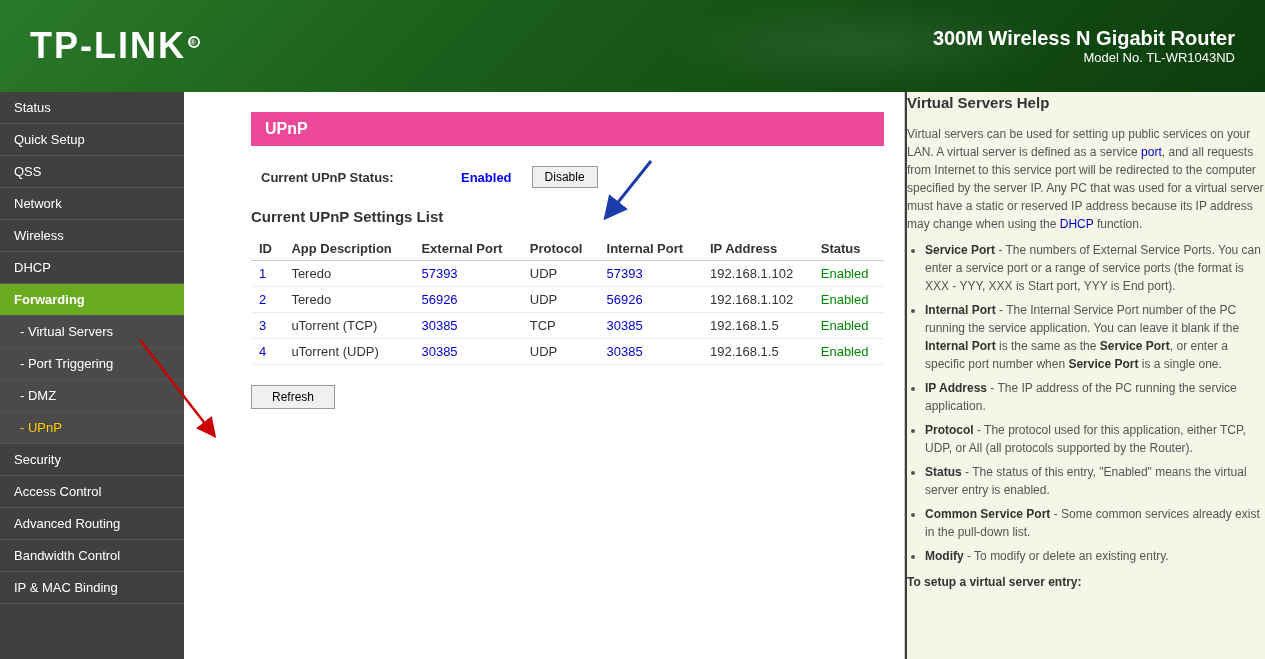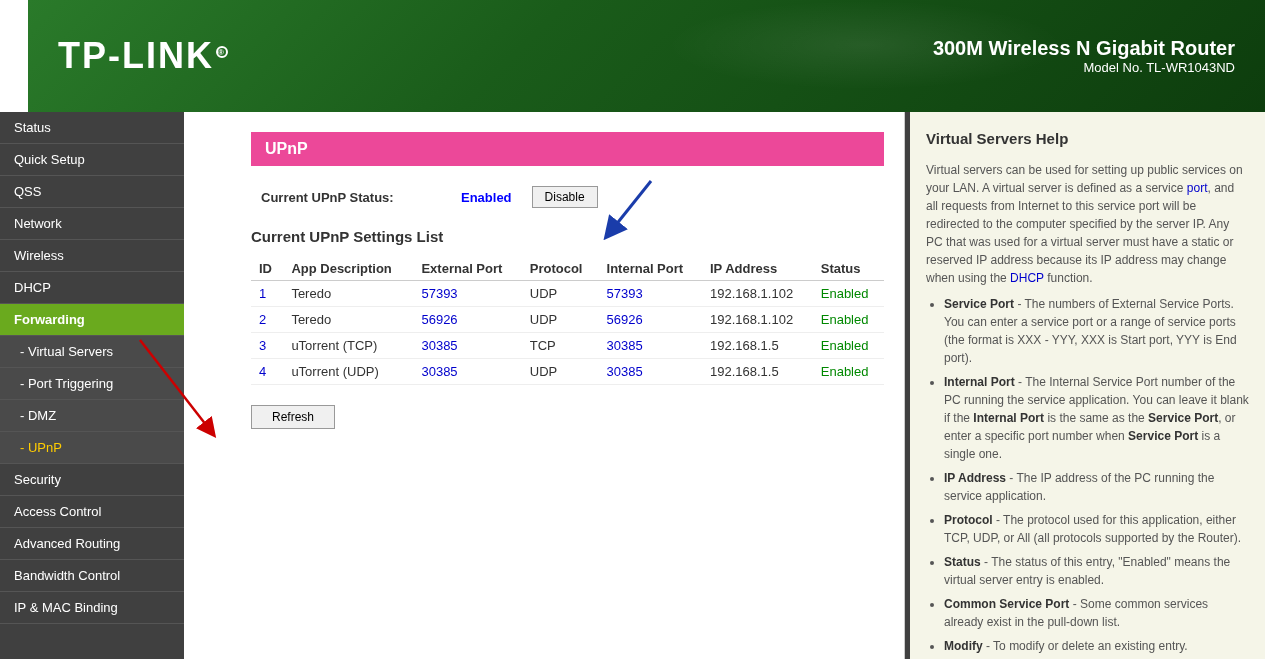--- a/index.html
+++ b/index.html
@@ -1,28 +1,27 @@
 <!DOCTYPE html>
 <html><head>
   <meta charset="utf-8">
   <style>
     * { margin: 0; padding: 0; box-sizing: border-box; }
     body { font-family: Arial, sans-serif; font-size: 13px; background: #fff; width: 1265px; height: 659px; overflow: hidden; display: flex; flex-direction: column; }
 
     
     #header {
       background: linear-gradient(135deg, #2a7a2a 0%, #1a5c1a 40%, #0d3d0d 100%);
-      height: 112px;
+      height: 92px;
       display: flex;
       align-items: center;
       justify-content: space-between;
       padding: 0 30px;
       position: relative;
       overflow: hidden;
-      margin-left: 28px;
     }
     #header::after {
       content: '';
       position: absolute;
       right: 200px;
       top: 0;
       width: 400px;
       height: 90px;
       background: radial-gradient(ellipse at center, rgba(255,255,255,0.08) 0%, transparent 70%);
       border-radius: 50%;
@@ -170,22 +169,21 @@
       background: #f0f0f0;
       cursor: pointer;
       font-size: 12px;
       margin-top: 4px;
     }
 
     
     #help-panel {
       width: 360px;
       background: #f5f5e8;
-      border-left: 5px solid #404040;
-      padding: 16px;
+      border-left: 2px solid #404040;
       overflow-y: auto;
       font-size: 12px;
       line-height: 1.5;
     }
     #help-panel h3 {
       font-size: 15px;
       margin-bottom: 10px;
       color: #333;
     }
     #help-panel p {

